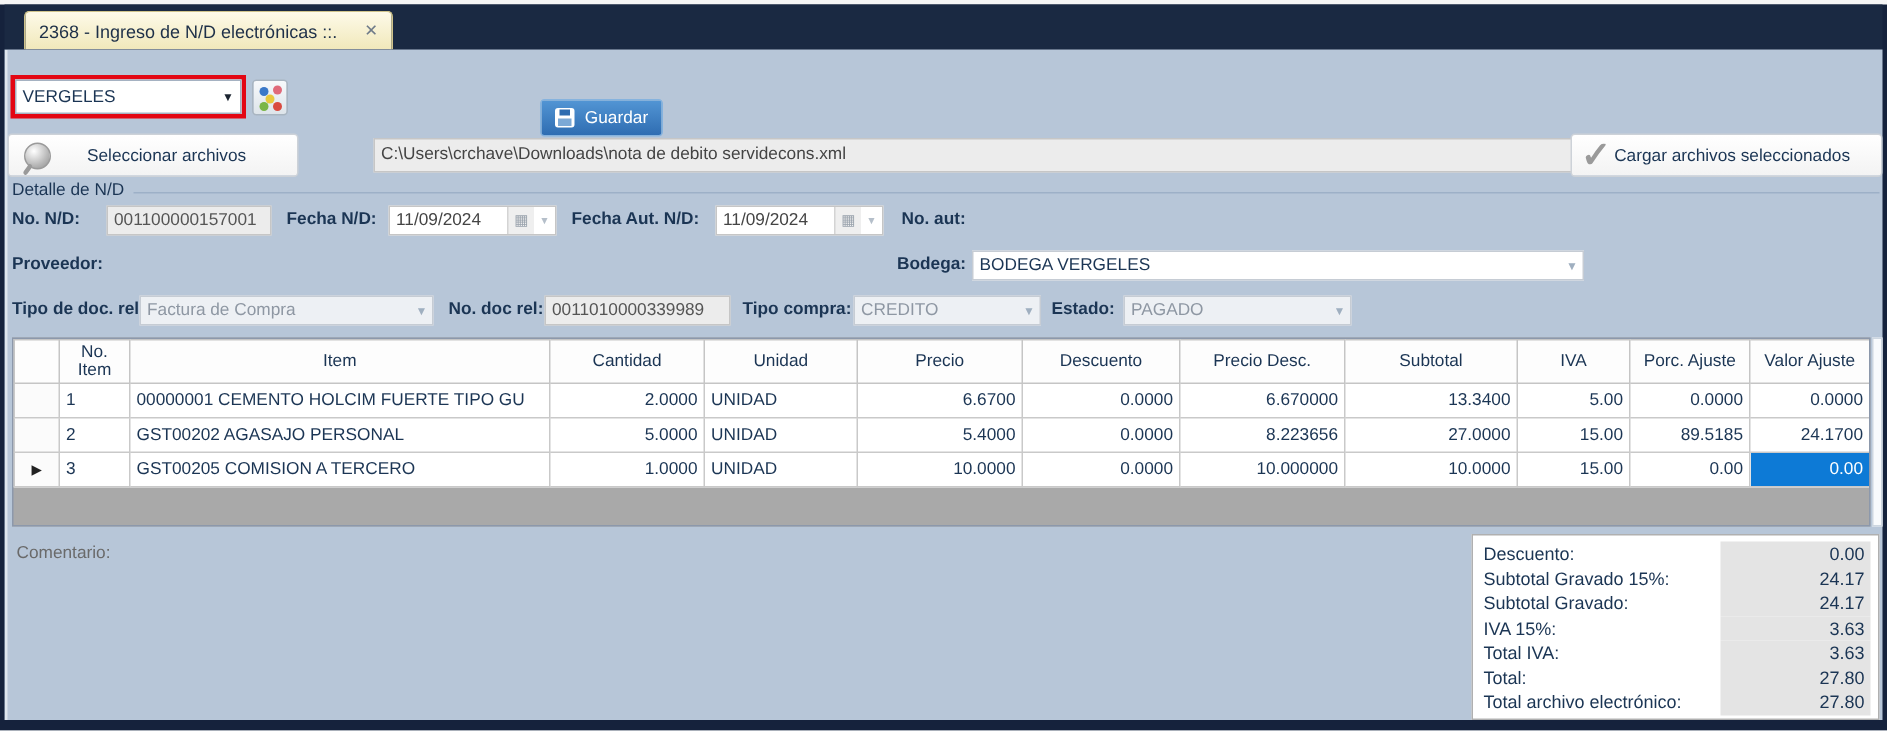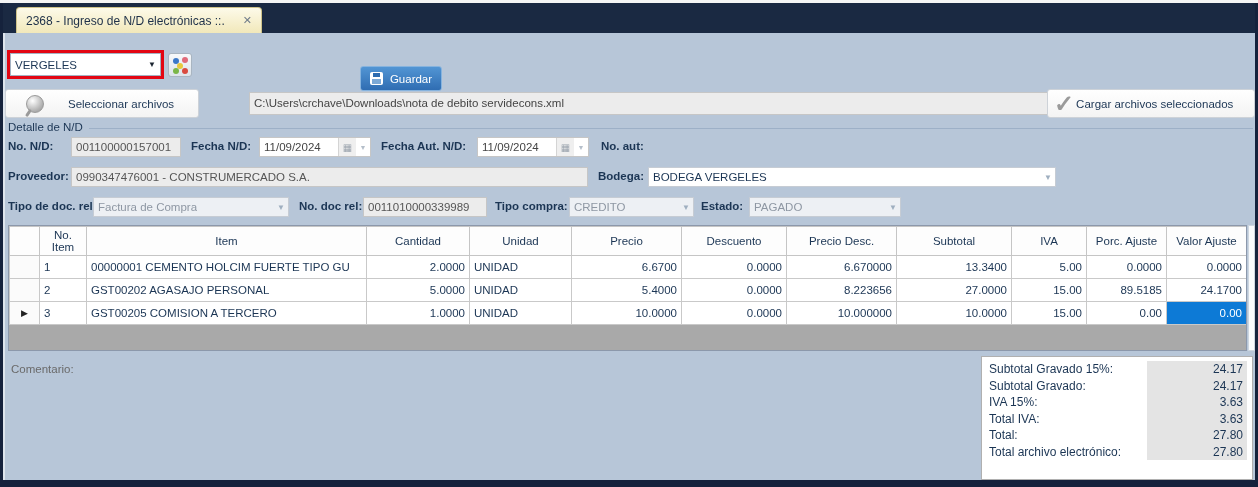--- a/index.html
+++ b/index.html
@@ -44,21 +44,21 @@
   .save-btn { position:absolute; left:357px; top:21px; width:82px; height:25px;
               background:linear-gradient(#5295d4,#2f6db2); border:1px solid #86b3de; border-radius:3px;
               color:#fff; font-size:11.5px; display:flex; align-items:center; justify-content:center; gap:7px;margin-top:12px; }
   .floppy { width:13px; height:13px; background:#fff; border-radius:2px; position:relative; }
   .floppy::before { content:""; position:absolute; top:1px; left:3px; width:7px; height:4px; background:#2e6cb0; }
   .floppy::after  { content:""; position:absolute; bottom:1px; left:2px; width:9px; height:5px; background:#7ca9d6; }
 
   .white-btn { position:absolute; height:29px; background:linear-gradient(#ffffff,#f3f3f3);
                border:1px solid #cdd2d8; border-radius:3px; font-size:11.5px; color:#1b3554;
                display:flex; align-items:center; }
-  .select-btn { left:2px; top:56px; width:194px; padding-left:20px; gap:24px; }
+  .select-btn { left:2px; top:56px; width:194px; padding-left:10px; gap:24px; }
   .load-btn   { left:1044px; top:56px; width:208px; padding-left:6px; gap:2px; }
   .magnifier { width:18px; height:18px; border-radius:50%;
                background:radial-gradient(circle at 35% 30%, #ffffff, #b9b9b9 60%, #8f8f8f);
                border:1px solid #9a9a9a; position:relative; }
   .magnifier::after { content:""; position:absolute; left:0px; bottom:-5px; width:3px; height:8px;
                       background:#9a9a9a; border-radius:2px; transform:rotate(35deg); }
   .check-glyph { font-size:24px; font-weight:bold; color:#9a9a9a; line-height:20px; }
 
   .path-tb { left:202px; top:59px; width:840px; height:23px; padding-top:4px; color:#444;margin-left:44px; }
 
@@ -158,21 +158,20 @@
     <span class="lbl" style="left:378px;top:107px;">Fecha Aut. N/D:</span>
     <div class="datewrap" style="left:474px;top:104px;">
       <span class="dval">11/09/2024</span>
       <span class="calbtn">▦</span>
       <span class="darrow">▼</span>
     </div>
 
     <span class="lbl" style="left:598px;top:107px;">No. aut:</span>
 
     <span class="lbl" style="left:5px;top:137px;">Proveedor:</span>
-    <div class="tb" style="left:68px;top:134px;width:517px;">0990347476001 - CONSTRUMERCADO S.A.</div>
 
     <span class="lbl" style="left:595px;top:137px;">Bodega:</span>
     <div class="dd white" style="left:645px;top:134px;width:408px;">
       <span class="val">BODEGA VERGELES</span>
       <span class="chev">▼</span>
     </div>
 
     <span class="lbl" style="left:5px;top:167px;">Tipo de doc. rel.:</span>
     <div class="dd disabled" style="left:90px;top:164px;width:196px;">
       <span class="val">Factura de Compra</span>
@@ -269,20 +268,24 @@
         </tr>
       </tbody>
         </table>
     </div>
     <div class="grid-vscroll"></div>
 
     <span class="comment-lbl">Comentario:</span>
 
     <div class="totals">
       <div class="trow">
+        <span class="tlabel">Descuento:</span>
+        <span class="tval">0.00</span>
+      </div>
+      <div class="trow">
         <span class="tlabel">Subtotal Gravado 15%:</span>
         <span class="tval">24.17</span>
       </div>
       <div class="trow">
         <span class="tlabel">Subtotal Gravado:</span>
         <span class="tval">24.17</span>
       </div>
       <div class="trow">
         <span class="tlabel">IVA 15%:</span>
         <span class="tval">3.63</span>

